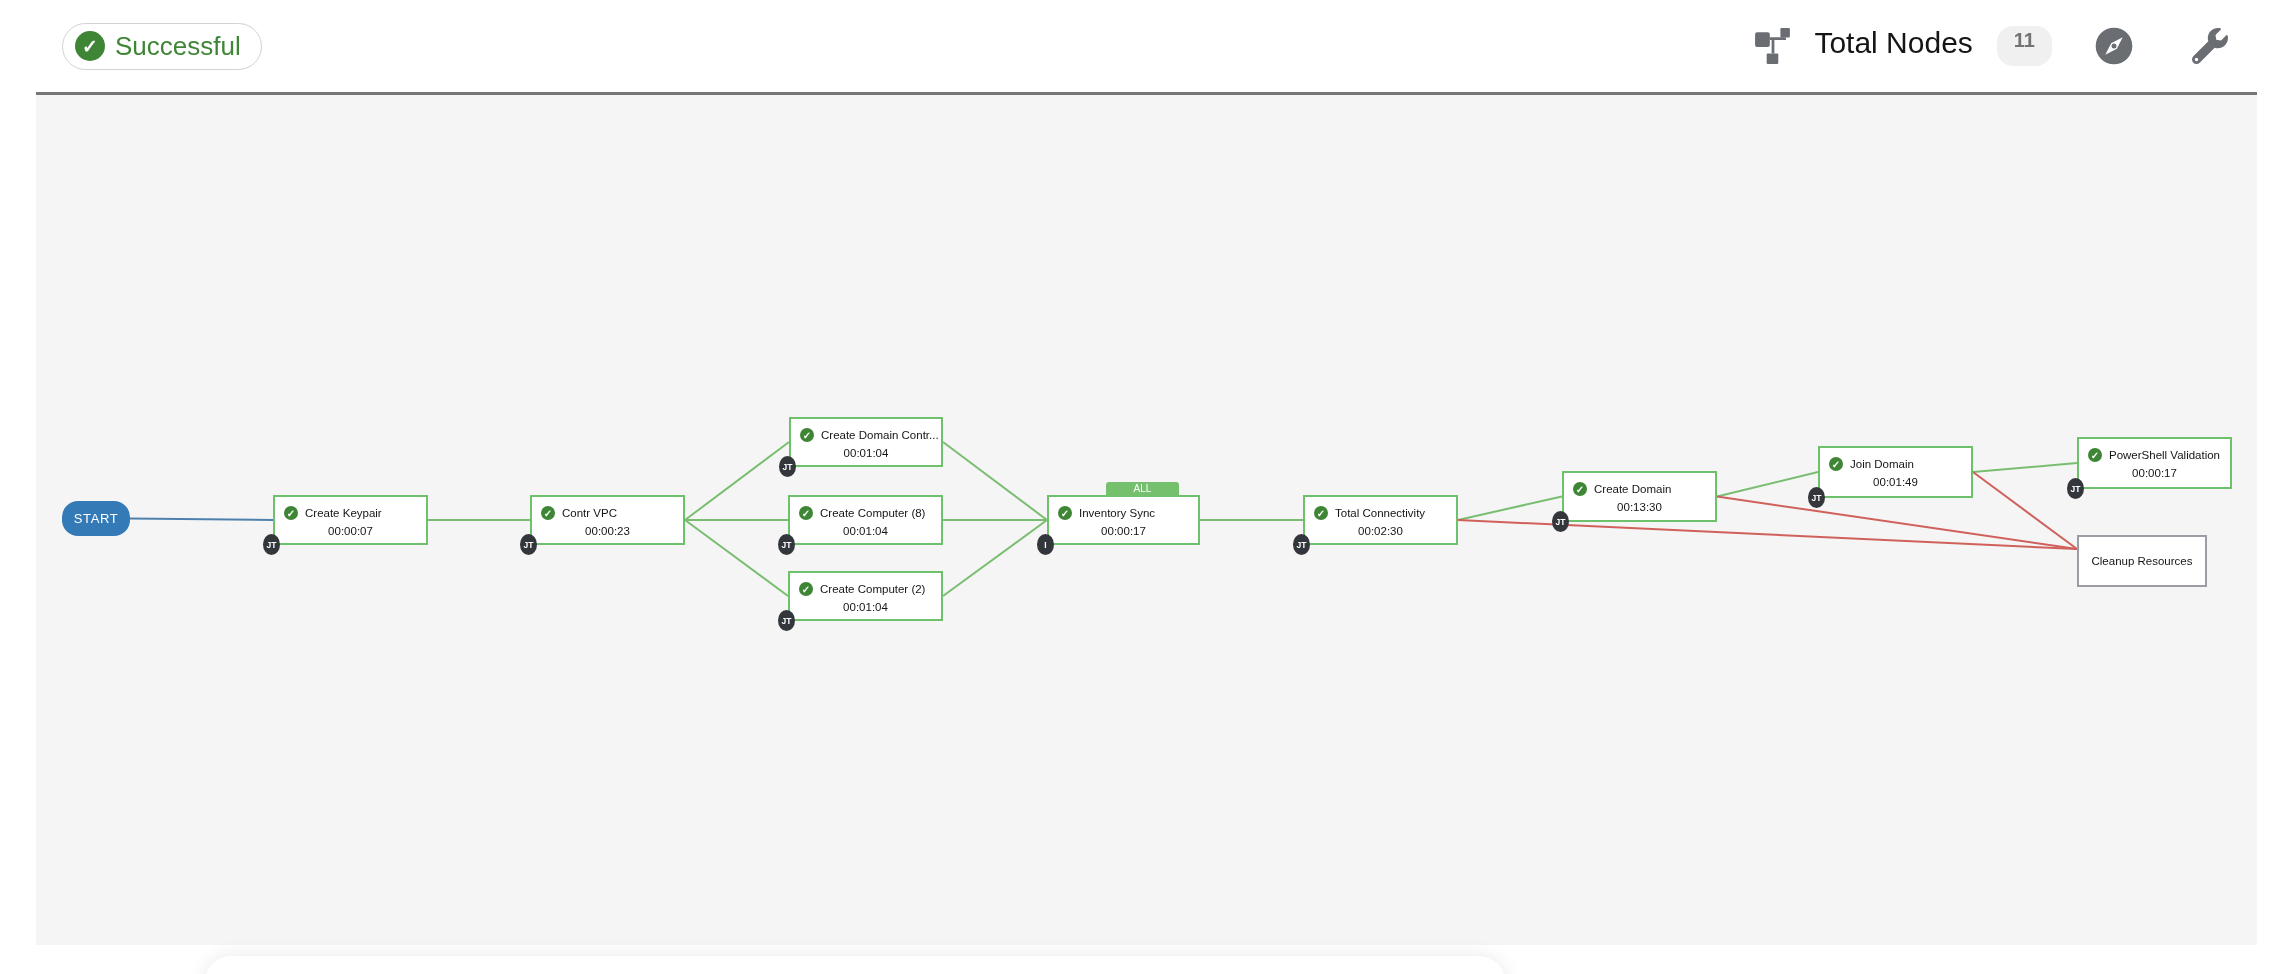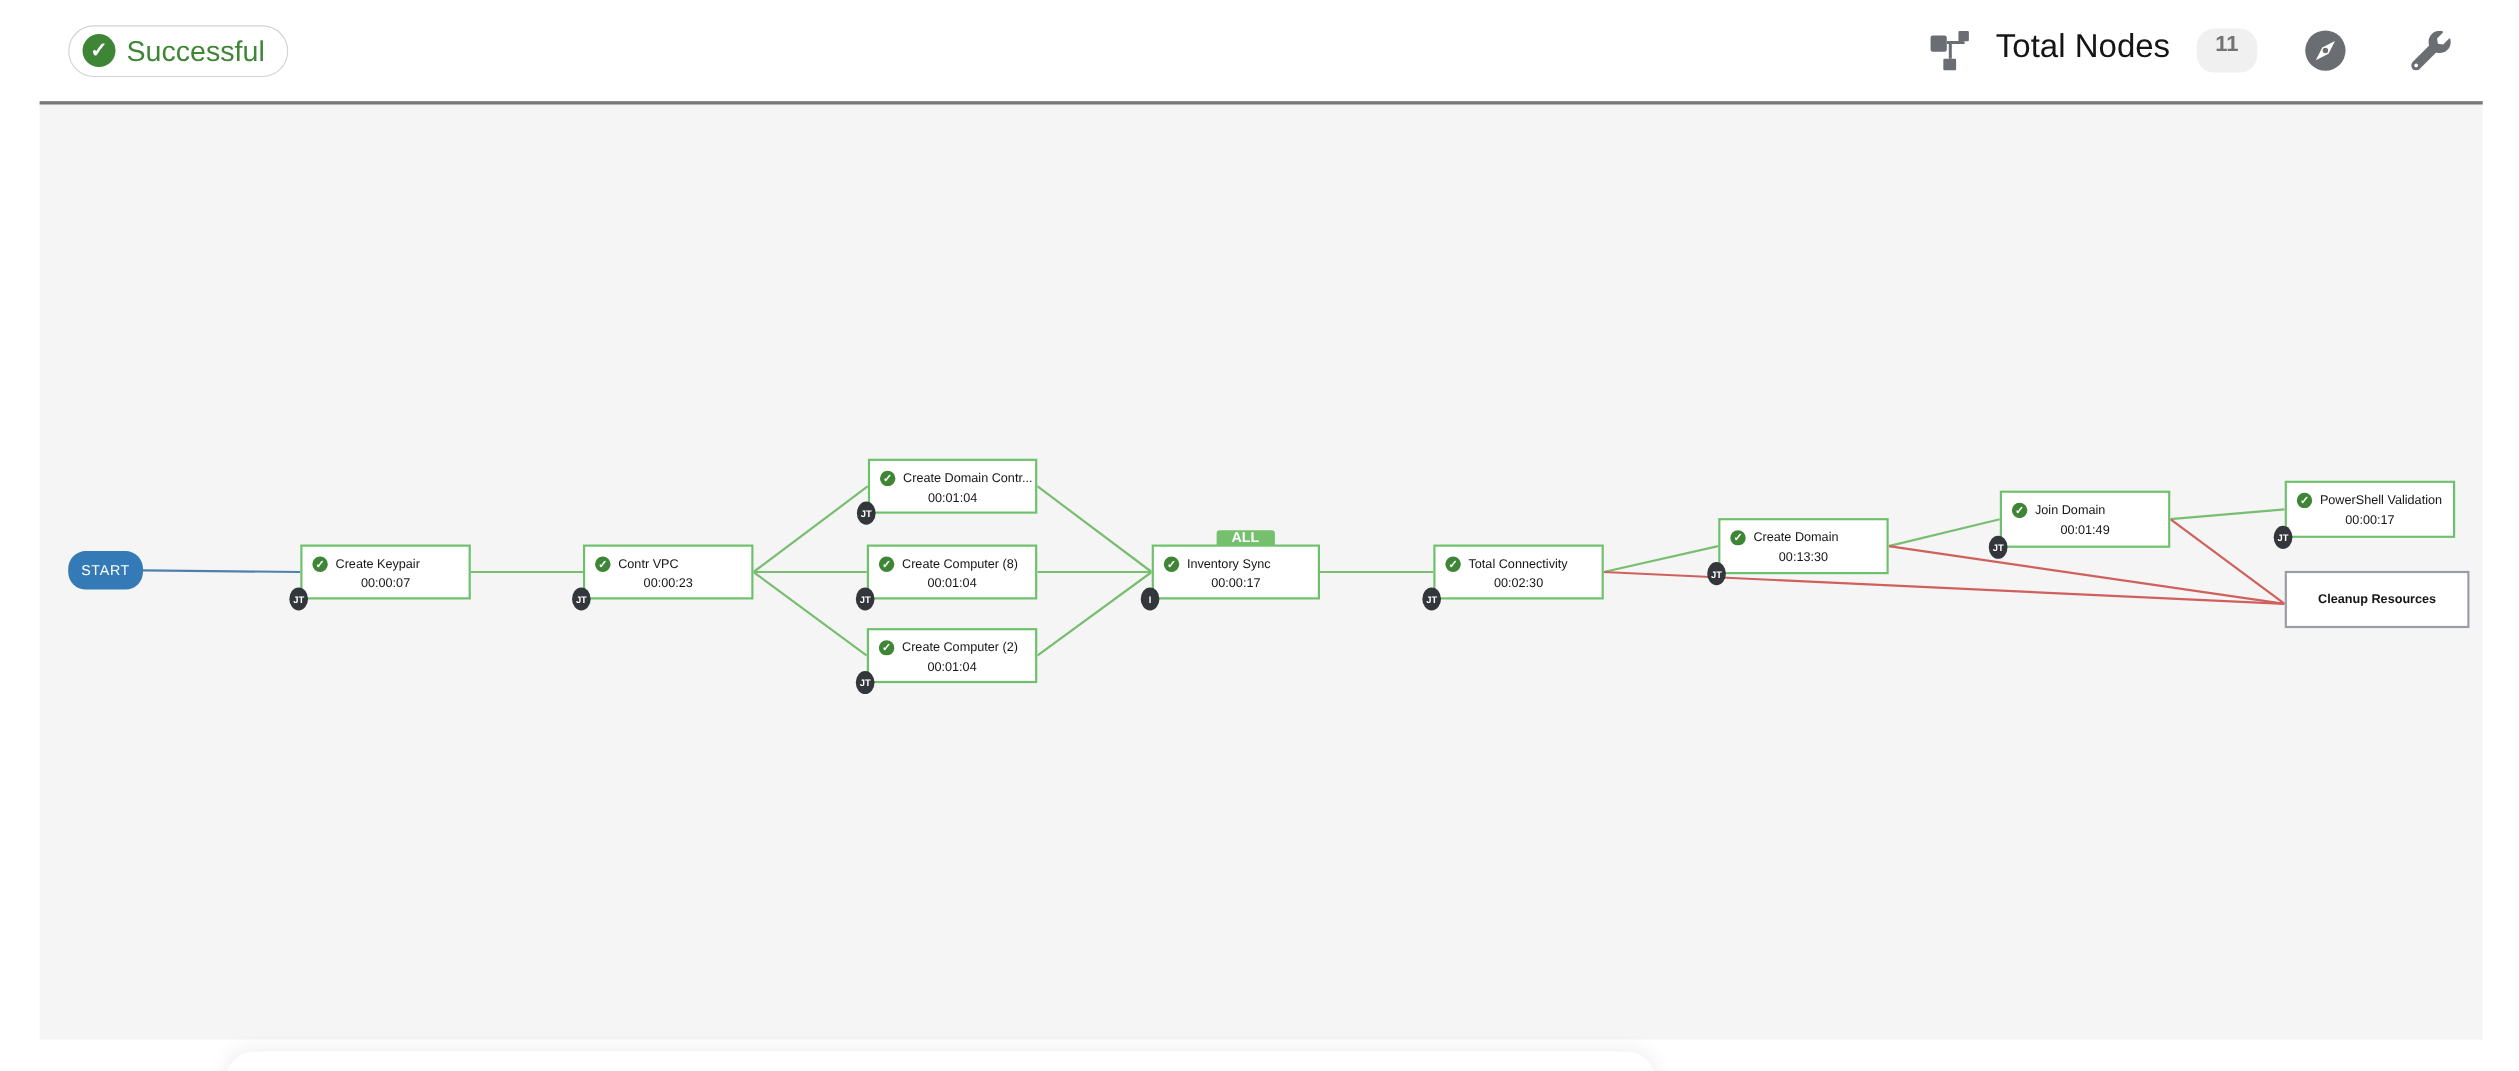--- a/index.html
+++ b/index.html
@@ -94,23 +94,23 @@
   .node-badge {
     position: absolute;
     width: 17px; height: 21px; border-radius: 50%;
     background: #33363B; color: #fff;
     font-size: 8.5px; font-weight: bold;
     display: flex; align-items: center; justify-content: center;
     z-index: 3;
   }
   .node-tag {
     position: absolute;
-    height: 14px; padding: 0 14px;
+    height: 14px; padding: 0 28px;
     background: #74C06C; color: #fff;
-    font-size: 13px; font-weight: bold; line-height: 14px;
+    font-size: 10px; font-weight: normal; line-height: 14px;
     border-radius: 3px 3px 0 0;
     z-index: 1;
   }
 
   
   .bottom-sheet {
     position: absolute; left: 205px; top: 956px;
     width: 1300px; height: 70px;
     background: #ffffff; border-radius: 26px;
     box-shadow: 0 0 20px rgba(0,0,0,0.09);
@@ -257,19 +257,19 @@
       </div>
       <div class="node-badge" style="left: 1772px; top: 392px;">JT</div>
       <div class="node" style="left: 2041px; top: 342px; width: 155px; height: 52px;">
         <div class="title-row">
           <span class="check">✓</span>
           <span>PowerShell Validation</span>
         </div>
         <div class="elapsed">00:00:17</div>
       </div>
       <div class="node-badge" style="left: 2031px; top: 383px;">JT</div>
-      <div class="node pending" style="left: 2041px; top: 424px; width: 168px; height: 52px; font-weight: bold;">
+      <div class="node pending" style="left: 2041px; top: 440px; width: 130px; height: 52px;">
         <span>Cleanup Resources</span>
       </div>
     </div>
 </div>
 
 <div class="bottom-sheet"></div>
 
 </body></html>

